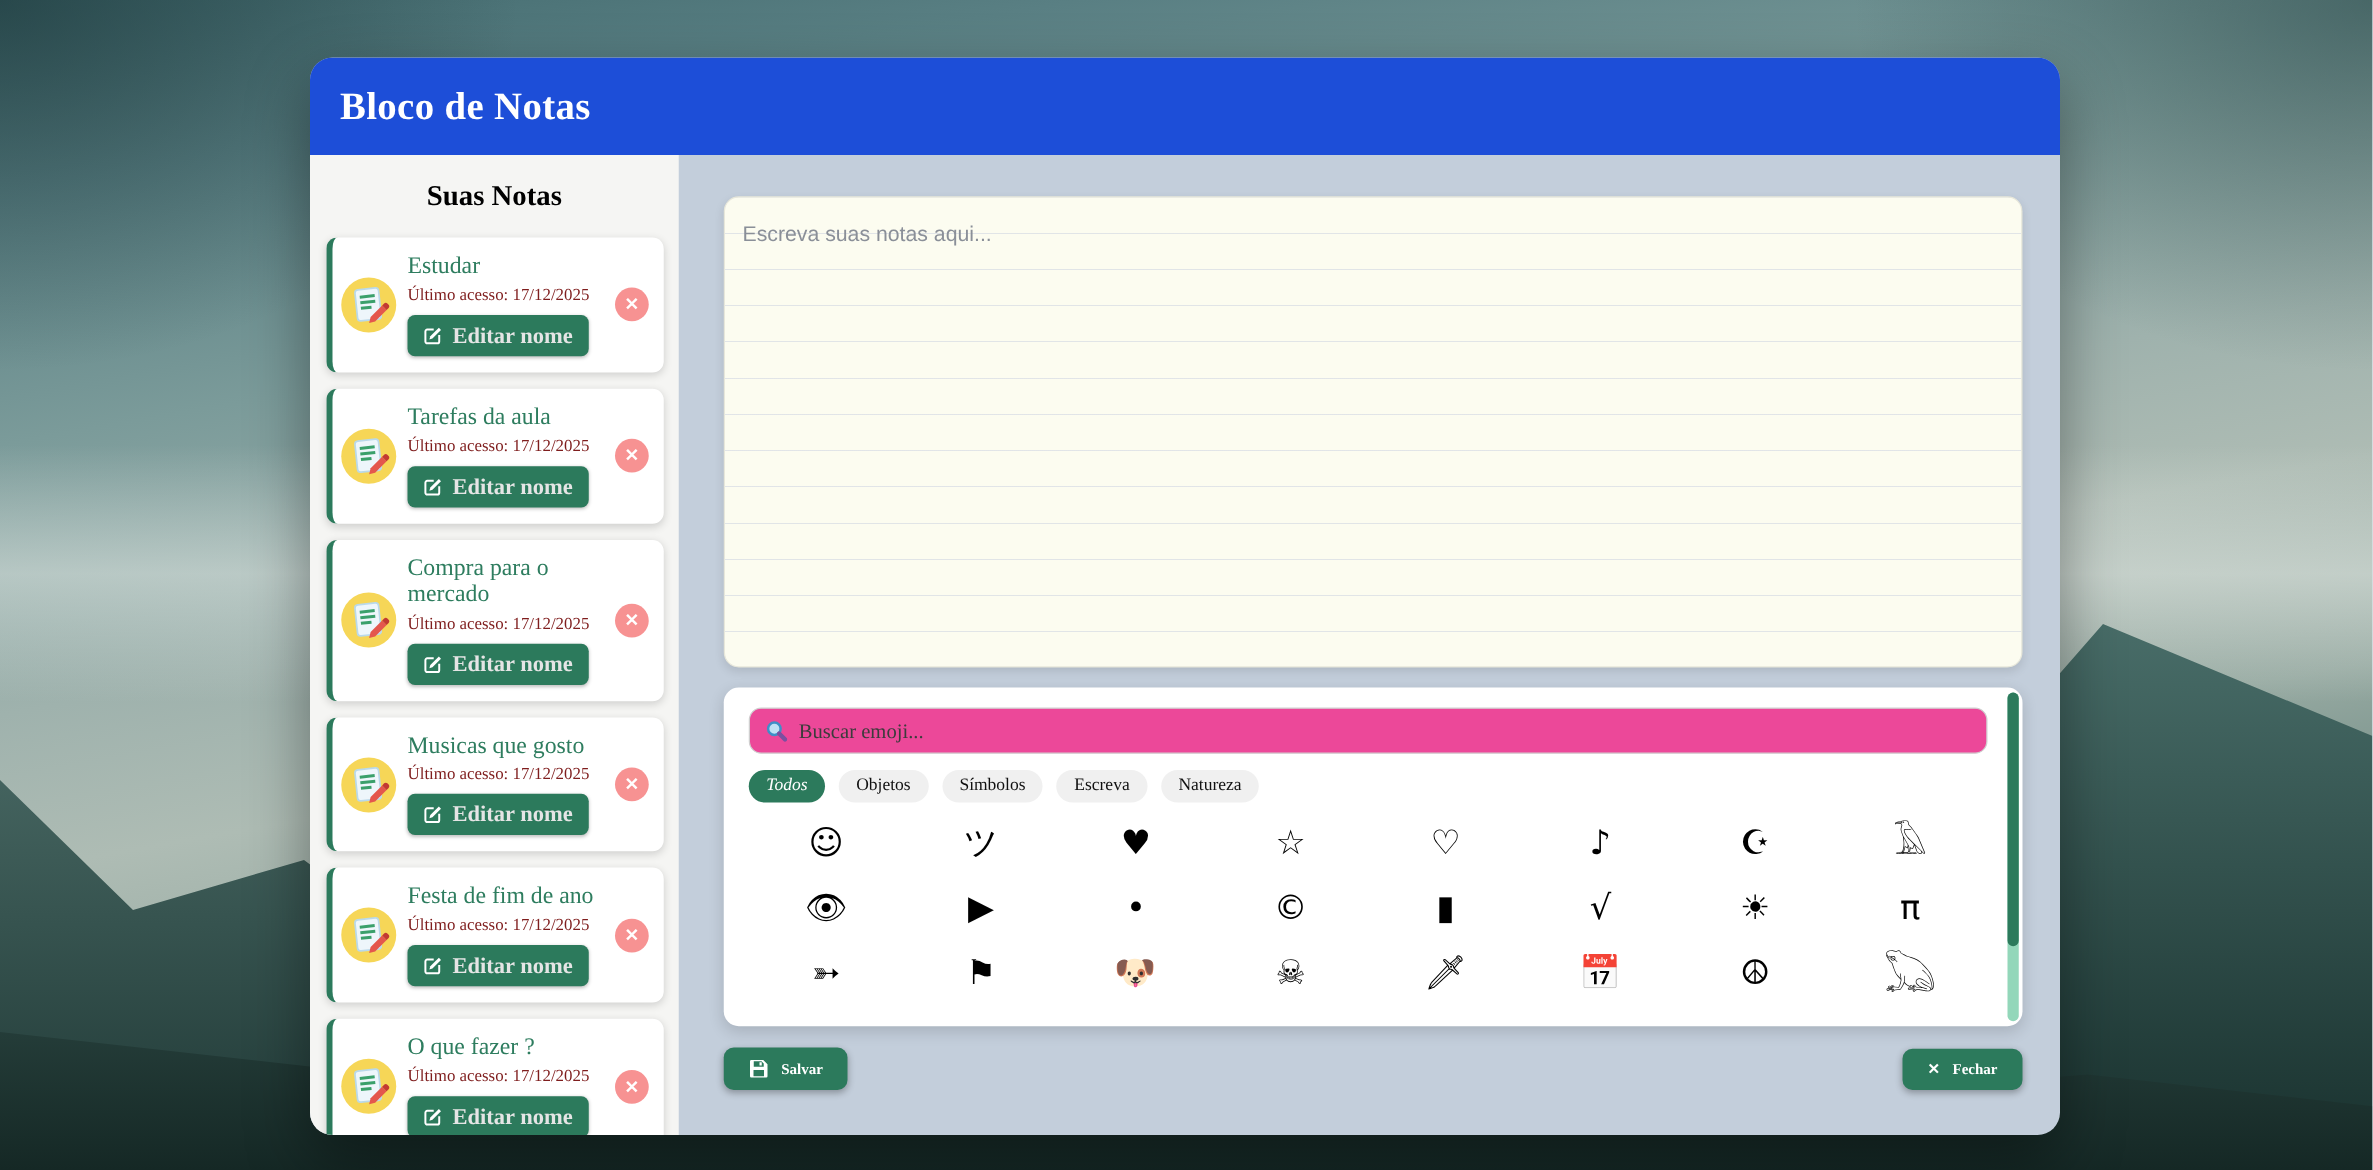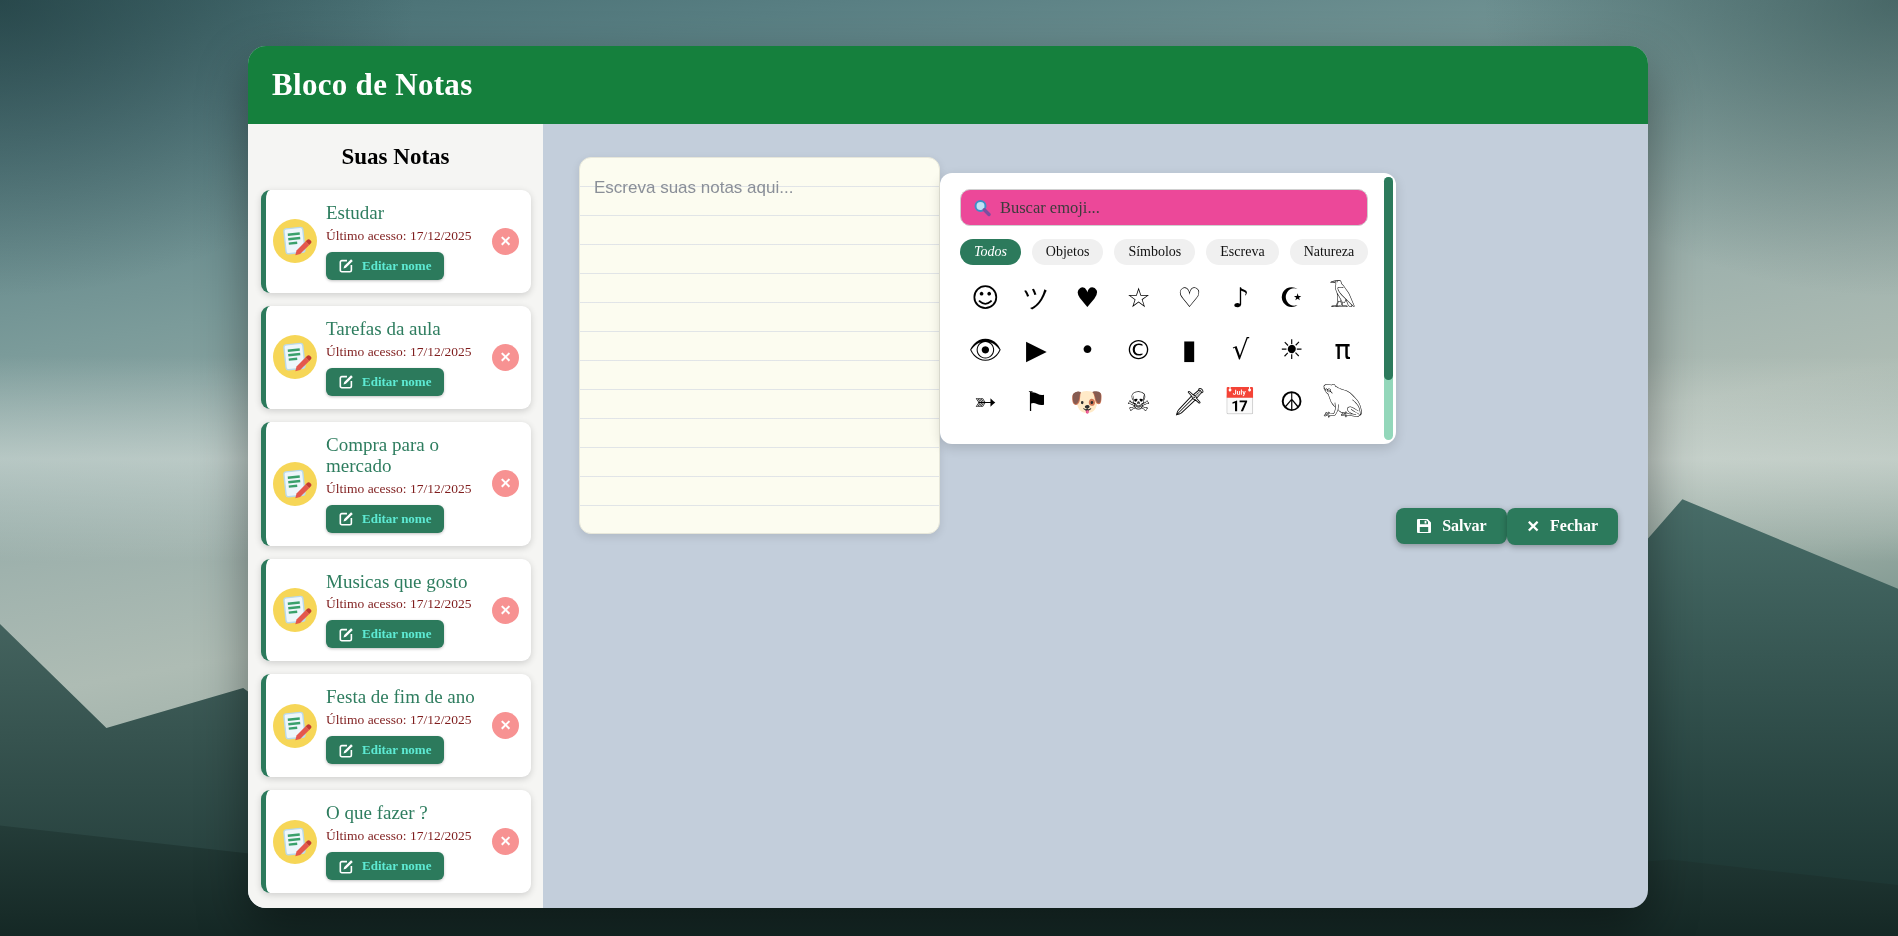--- a/index.html
+++ b/index.html
@@ -23,49 +23,49 @@
         clip-path:polygon(0 35%,20% 60%,45% 40%,70% 72%,88% 55%,100% 70%,100% 100%,0 100%); }
   .bg .vignette-tl { position:absolute; left:0; top:0; width:420px; height:300px;
         background:radial-gradient(ellipse at 0% 0%,rgba(20,45,48,.55),rgba(20,45,48,0) 70%); }
   .bg .vignette-tr { position:absolute; right:0; top:0; width:420px; height:300px;
         background:radial-gradient(ellipse at 100% 0%,rgba(25,55,55,.5),rgba(25,55,55,0) 70%); }
 
   
   .app { position:absolute; left:248px; top:46px; width:1400px; height:862px;
          border-radius:18px; overflow:hidden; display:flex; flex-direction:column;
          box-shadow:0 20px 50px rgba(0,0,0,.4); background:#c3cedb; }
-  .app-header { background:#15803d; height:78px; flex:0 0 78px; display:flex;
+  .app-header { background:#1d4ed8; height:78px; flex:0 0 78px; display:flex;
          align-items:center; padding:0 24px; }
   .app-title { color:#fff; font-size:31px; font-weight:bold; letter-spacing:.3px; }
 
   .app-body { flex:1; display:flex; min-height:0; }
 
   
   .sidebar { width:295px; flex:0 0 295px; background:#f5f5f3; padding-top:14px; overflow:hidden; }
   .sidebar-heading { text-align:center; font-size:23px; font-weight:bold; color:#000000;
          margin:6px 0 20px; }
   .note-card { position:relative; background:#fff; border-left:5px solid #2c7a5c;
          border-radius:9px; box-shadow:0 2px 7px rgba(0,0,0,.16);
          margin:0 12px 13px 13px; padding:13px 12px 13px 6px;
          display:flex; align-items:center; gap:8px; }
   .note-icon { flex:0 0 46px; width:46px; height:46px; }
   .note-main { flex:1; min-width:0; }
   .note-title { color:#2e7d5f; font-size:19px; line-height:1.1; }
   .note-access { color:#7f1d1d; font-size:13.5px; margin:4px 0 8px; }
-  .edit-btn { background:#2c7a5c; color:#5eead4; border:none; border-radius:6px;
-         padding:6px 13px; font-size:13px; font-weight:bold; cursor:pointer;
+  .edit-btn { background:#2c7a5c; color:#e5e5e5; border:none; border-radius:6px;
+         padding:6px 13px; font-size:18px; font-weight:bold; cursor:pointer;
          display:inline-flex; align-items:center; gap:8px;
          font-family:"Liberation Serif",serif; box-shadow:0 1px 3px rgba(0,0,0,.25);text-align:right; }
   .delete-btn { flex:0 0 27px; width:27px; height:27px; border-radius:50%;
          background:#f79292; color:#fff; border:none; cursor:pointer;
          font-size:14px; line-height:27px; text-align:center; font-weight:bold;
          display:flex; align-items:center; justify-content:center; }
 
   
-  .main { flex:1; display:flex; flex-direction:row; padding:33px 30px 30px 36px; min-width:0; }
+  .main { flex:1; display:flex; flex-direction:column; padding:33px 30px 30px 36px; min-width:0; }
   .note-editor { width:100%; height:377px; resize:none; border:1px solid #e7e7da;
          border-radius:12px; background-color:#fcfcf0; outline:none;
          padding:20px 14px; font-family:"Liberation Sans","DejaVu Sans",sans-serif;
          font-size:17px; color:#333; box-shadow:0 3px 8px rgba(0,0,0,.10);
          background-image:repeating-linear-gradient(180deg,
              rgba(0,0,0,0) 0px, rgba(0,0,0,0) 28px,
              rgba(175,185,215,.35) 28px, rgba(175,185,215,.35) 29px); }
   .note-editor::placeholder { color:#8a8f98; }
 
   .emoji-panel { position:relative; margin-top:16px; background:#fff; border-radius:12px;
@@ -83,21 +83,21 @@
   .pill { background:#f0f0f0; border:none; border-radius:15px; padding:5px 14px;
          font-size:14px; font-family:"Liberation Serif",serif; color:#111; cursor:pointer; }
   .pill.active { background:#2c7a5c; color:#fff;font-style:italic; }
   .emoji-grid { display:grid; grid-template-columns:repeat(8,1fr); row-gap:14px;
          text-align:center; }
   .emoji-item { font-size:27px; line-height:38px; height:38px; cursor:pointer;
          font-family:"DejaVu Sans",sans-serif; color:#000; }
 
   .actions-row { display:flex; justify-content:space-between; align-items:center; margin-top:17px; }
   .action-btn { background:#2c7a5c; color:#fff; border:none; border-radius:8px;
-         padding:9px 20px; font-size:16px; font-weight:bold; cursor:pointer;
+         padding:9px 20px; font-size:12px; font-weight:bold; cursor:pointer;
          display:flex; align-items:center; gap:10px; font-family:"Liberation Serif",serif;
          box-shadow:0 2px 6px rgba(0,0,0,.3); }
   .btn-ic { display:inline-flex; }
 </style>
 </head>
 <body>
 
 <div class="bg">
   <div class="vignette-tl"></div>
   <div class="vignette-tr"></div>

